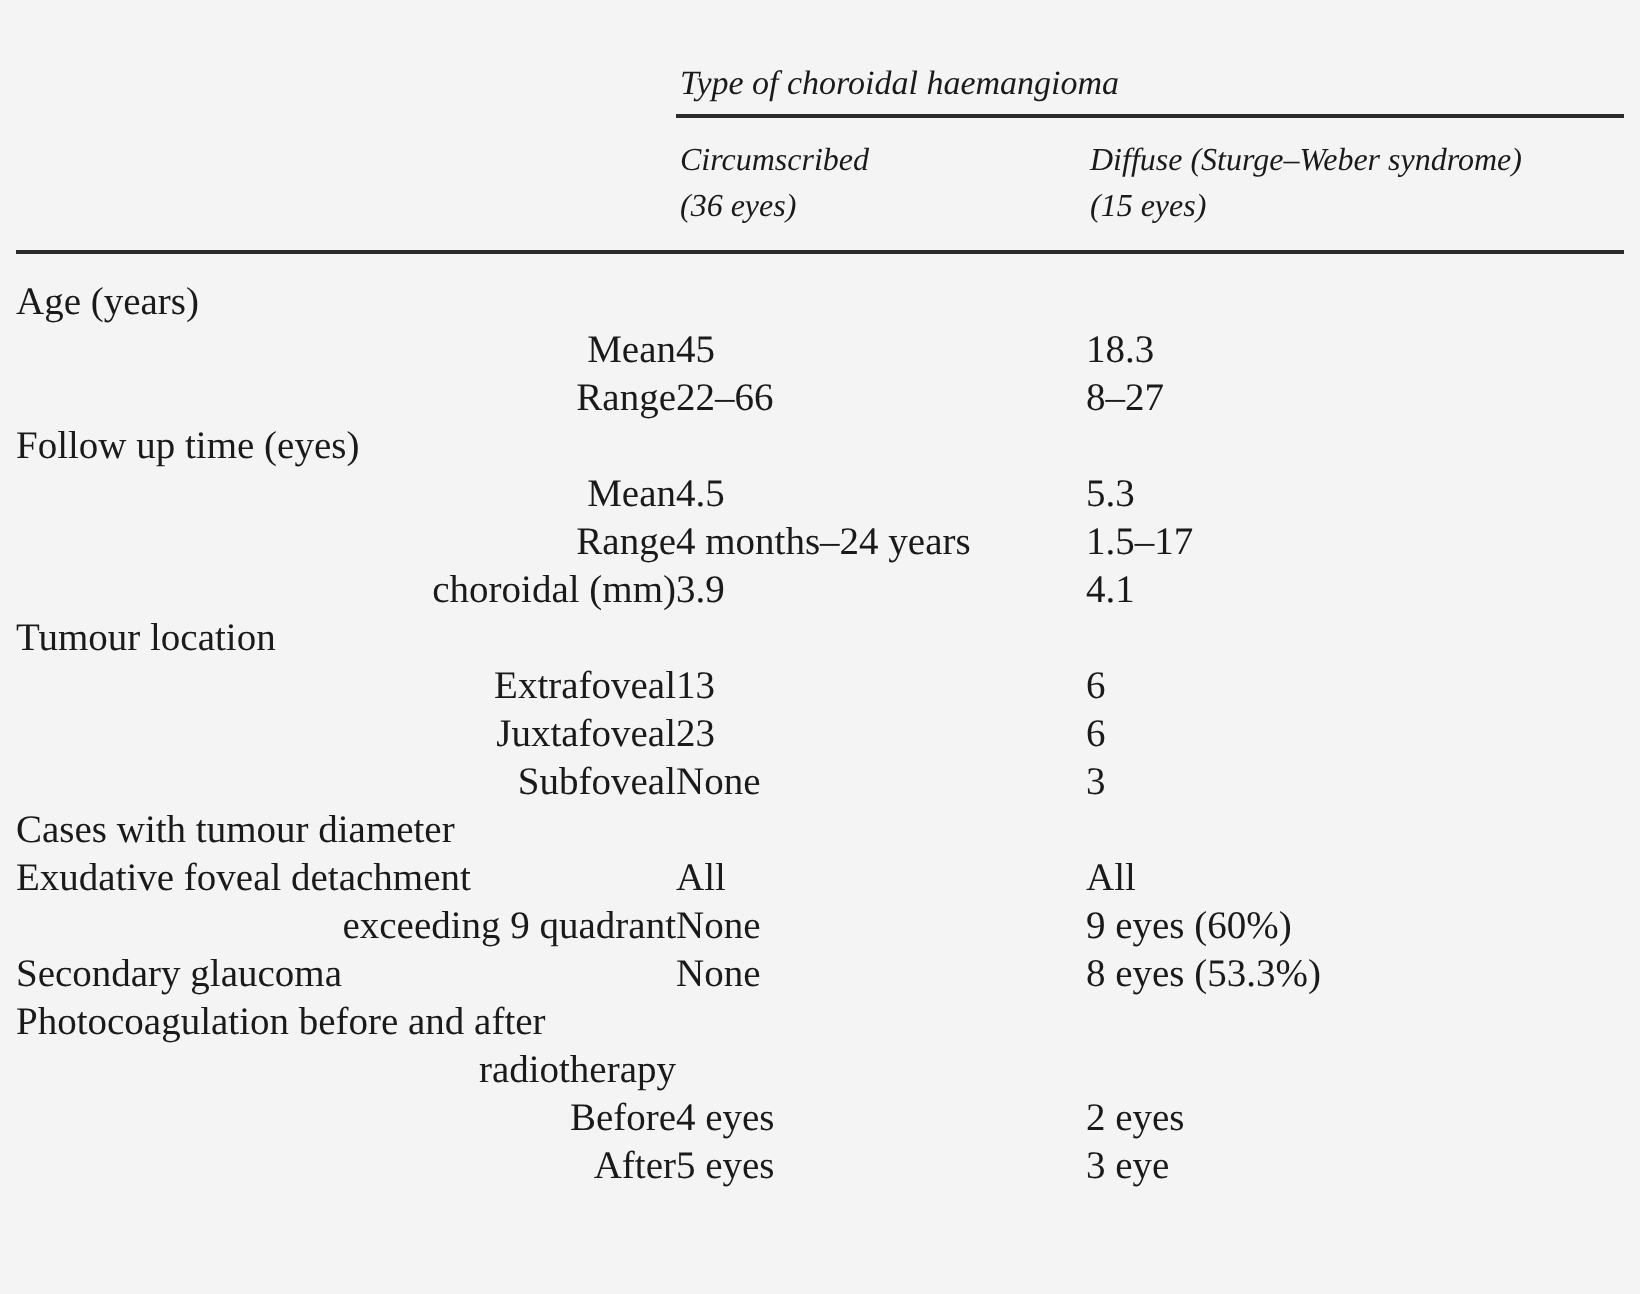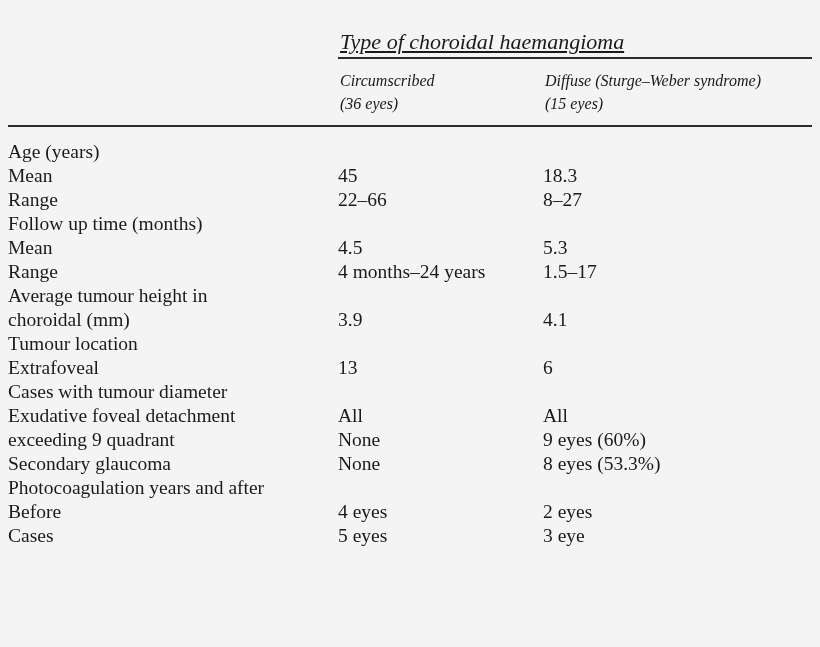--- a/index.html
+++ b/index.html
@@ -35,25 +35,24 @@
   col.col-one    { width: 205px; }
   col.col-two    { width: 269px; }
 
   
   .spanner-row td {
     padding: 0 0 4px 0;
     vertical-align: bottom;
   }
   .spanner-title {
     font-style: italic;
-    font-size: 22px;
+    font-size: 17px;
     line-height: 24px;
     white-space: nowrap;
     padding-left: 2px;
-    text-decoration: underline;
   }
   .spanner-rule {
     height: 0;
     border-bottom: 2.2px solid #2b2b2b;
     margin-top: 3px;
     margin-bottom: 0;
   }
 
   .colhead-row td {
     font-style: italic;
@@ -82,21 +81,21 @@
     padding: 0;
     vertical-align: top;
     white-space: nowrap;
   }
   tbody.body-rows tr:first-child td { padding-top: 13px; }
 
   td.label-cell { padding-right: 6px; font-family: Liberation Serif, serif; }
   td.v1 { padding-left: 2px; }
   td.v2 { padding-left: 2px; }
 
-  .indent-1 { padding-left: 22px; }
+  .indent-1 { padding-left: 22px; text-align: right; }
 </style>
 </head>
 <body>
 
 <div class="table-wrap">
   <table class="data-table">
     <colgroup>
       <col class="col-label">
       <col class="col-one">
       <col class="col-two">
@@ -140,84 +139,94 @@
           <td class="label-cell indent-1">Mean</td>
           <td class="v1">45</td>
           <td class="v2">18.3</td>
         </tr>
         <tr>
           <td class="label-cell indent-1">Range</td>
           <td class="v1">22–66</td>
           <td class="v2">8–27</td>
         </tr>
         <tr>
-          <td class="label-cell">Follow up time (months)</td>
+          <td class="label-cell">Follow up time (eyes)</td>
           <td class="v1"></td>
           <td class="v2"></td>
         </tr>
         <tr>
           <td class="label-cell indent-1">Mean</td>
           <td class="v1">4.5</td>
           <td class="v2">5.3</td>
         </tr>
         <tr>
           <td class="label-cell indent-1">Range</td>
           <td class="v1">4 months–24 years</td>
           <td class="v2">1.5–17</td>
         </tr>
         <tr>
-          <td class="label-cell">Average tumour height in</td>
-          <td class="v1"></td>
-          <td class="v2"></td>
-        </tr>
-        <tr>
           <td class="label-cell indent-1">choroidal (mm)</td>
           <td class="v1">3.9</td>
           <td class="v2">4.1</td>
         </tr>
         <tr>
           <td class="label-cell">Tumour location</td>
           <td class="v1"></td>
           <td class="v2"></td>
         </tr>
         <tr>
           <td class="label-cell indent-1">Extrafoveal</td>
           <td class="v1">13</td>
           <td class="v2">6</td>
         </tr>
         <tr>
+          <td class="label-cell indent-1">Juxtafoveal</td>
+          <td class="v1">23</td>
+          <td class="v2">6</td>
+        </tr>
+        <tr>
+          <td class="label-cell indent-1">Subfoveal</td>
+          <td class="v1">None</td>
+          <td class="v2">3</td>
+        </tr>
+        <tr>
           <td class="label-cell">Cases with tumour diameter</td>
           <td class="v1"></td>
           <td class="v2"></td>
         </tr>
         <tr>
           <td class="label-cell">Exudative foveal detachment</td>
           <td class="v1">All</td>
           <td class="v2">All</td>
         </tr>
         <tr>
           <td class="label-cell indent-1">exceeding 9 quadrant</td>
           <td class="v1">None</td>
           <td class="v2">9 eyes (60%)</td>
         </tr>
         <tr>
           <td class="label-cell">Secondary glaucoma</td>
           <td class="v1">None</td>
           <td class="v2">8 eyes (53.3%)</td>
         </tr>
         <tr>
-          <td class="label-cell">Photocoagulation years and after</td>
+          <td class="label-cell">Photocoagulation before and after</td>
+          <td class="v1"></td>
+          <td class="v2"></td>
+        </tr>
+        <tr>
+          <td class="label-cell indent-1">radiotherapy</td>
           <td class="v1"></td>
           <td class="v2"></td>
         </tr>
         <tr>
           <td class="label-cell indent-1">Before</td>
           <td class="v1">4 eyes</td>
           <td class="v2">2 eyes</td>
         </tr>
         <tr>
-          <td class="label-cell indent-1">Cases</td>
+          <td class="label-cell indent-1">After</td>
           <td class="v1">5 eyes</td>
           <td class="v2">3 eye</td>
         </tr>
       </tbody>
   </table>
 </div>
 
 </body></html>

